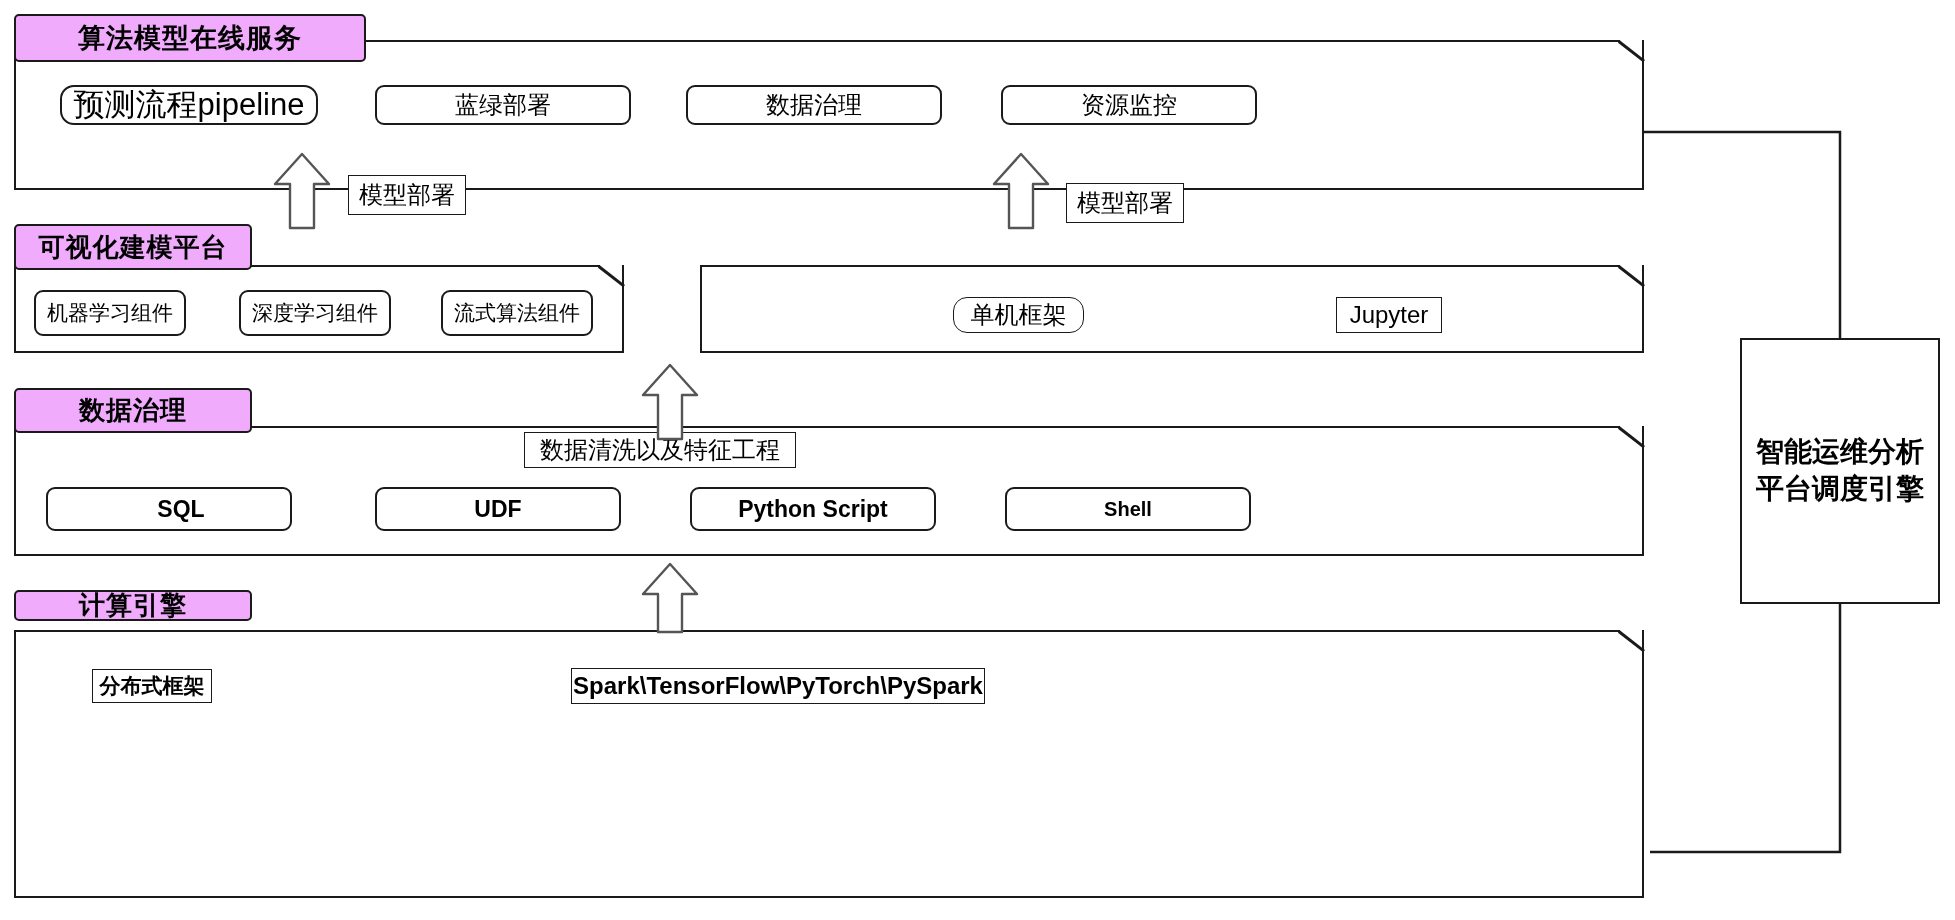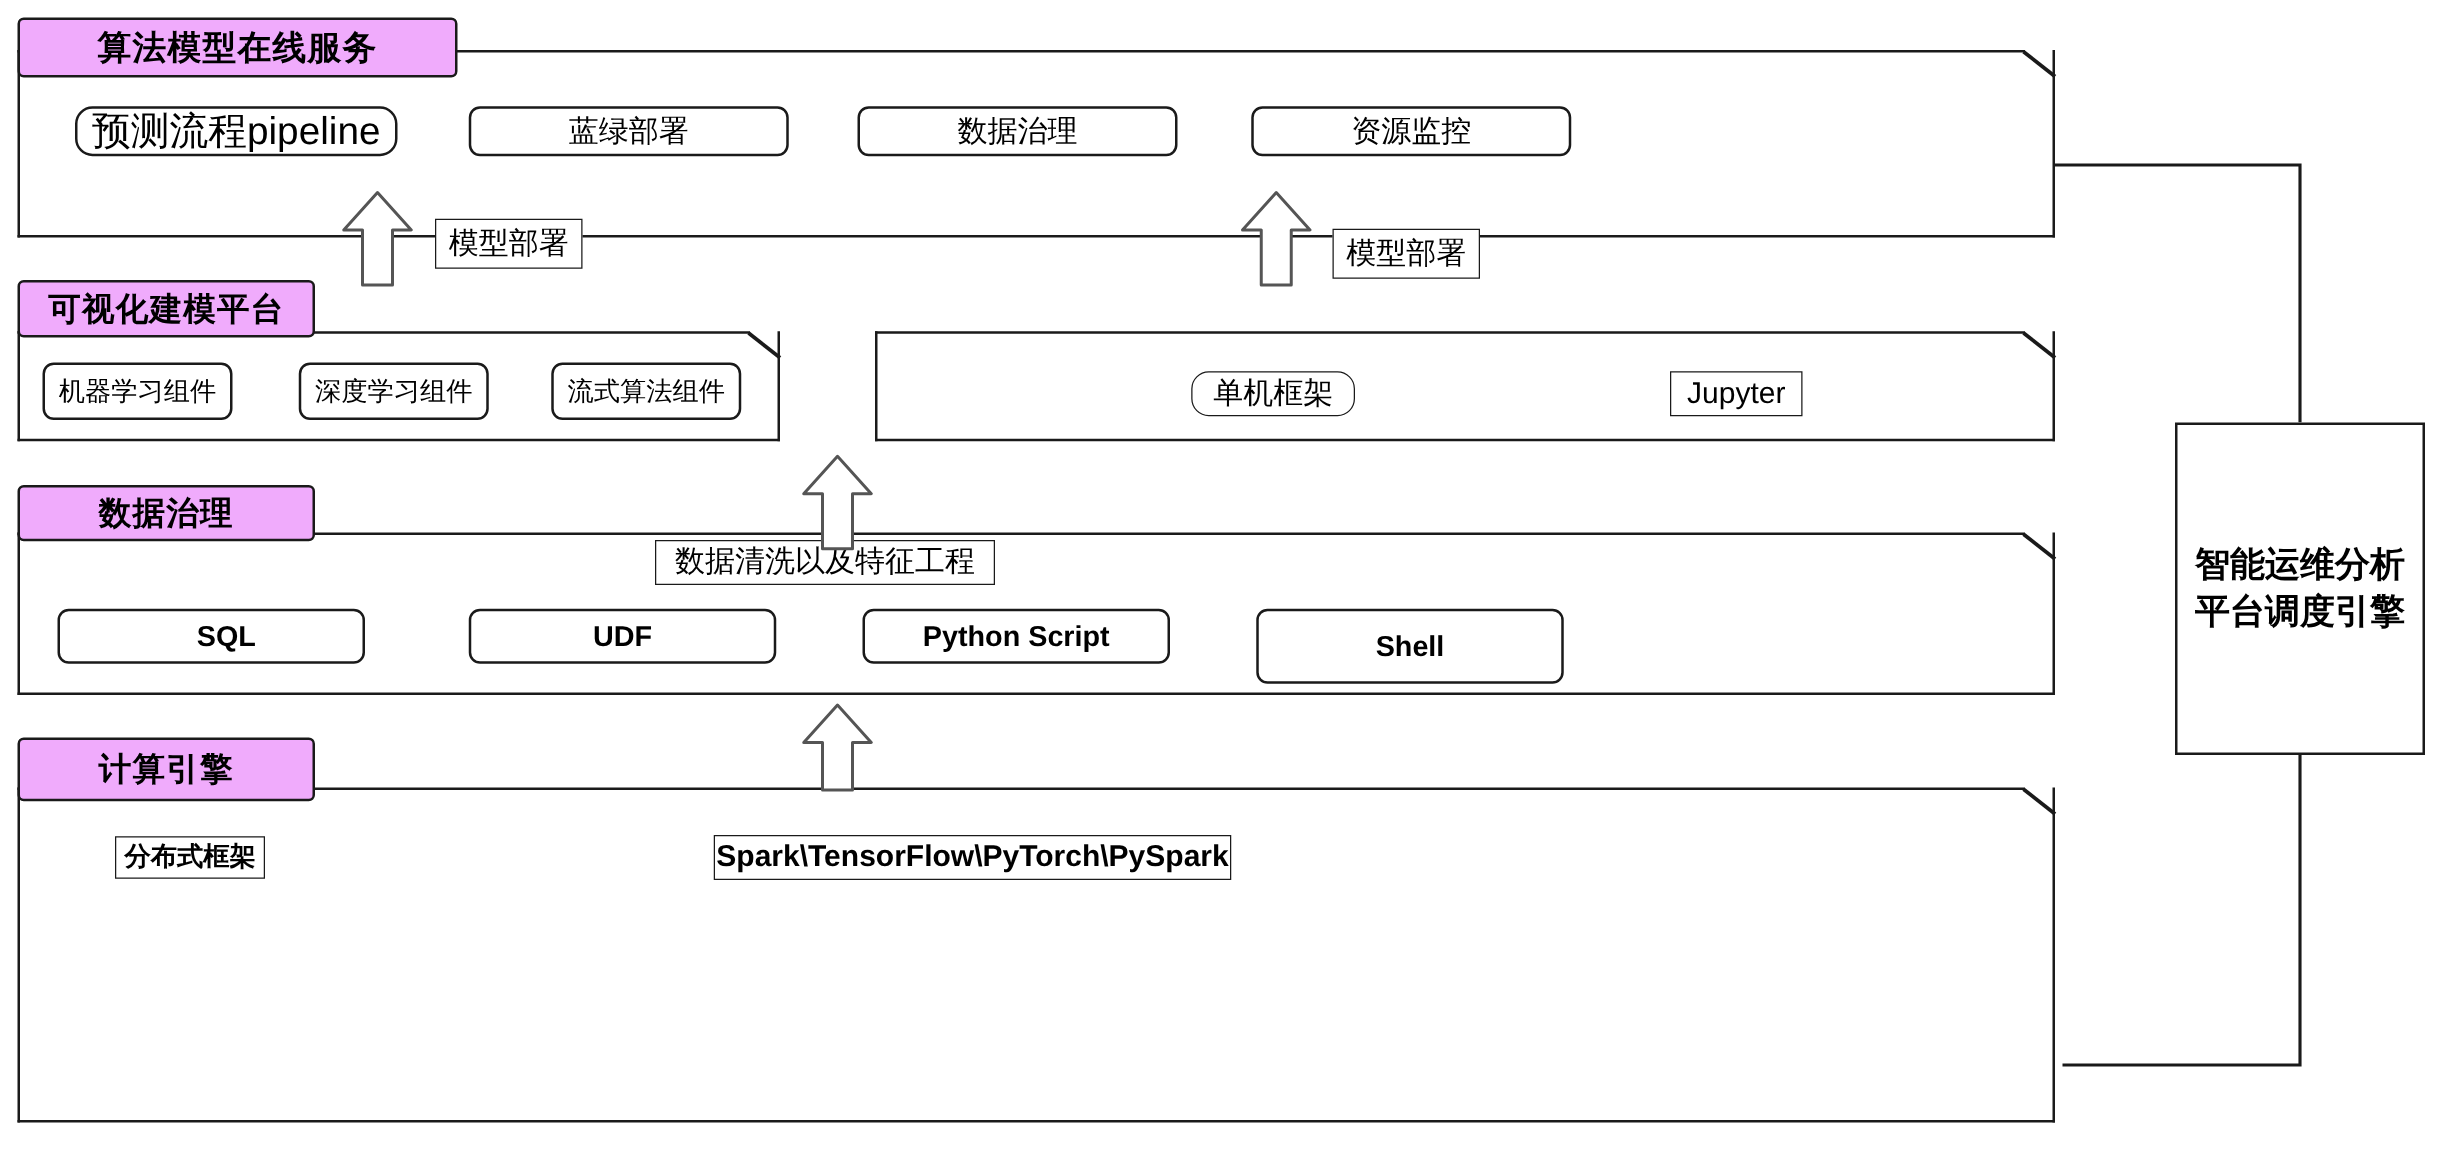--- a/index.html
+++ b/index.html
@@ -188,34 +188,34 @@
   <div class="layer-top-edge" style="left:14px; top:426px; width:1606px;"></div>
   <div class="notch-line" style="left:1619px; top:426px; width:32px; transform: rotate(38deg);"></div>
 
   <div class="layer-title" style="left:14px; top:388px; width:238px; height:45px; font-size:26px;">数据治理</div>
 
   <div class="textbox" style="left:524px; top:432px; width:272px; height:36px; font-size:24px;">数据清洗以及特征工程</div>
 
   <div class="chip bold" style="left:46px; top:487px; width:246px; height:44px; font-size:23px;padding-left:24px;">SQL</div>
   <div class="chip bold" style="left:375px; top:487px; width:246px; height:44px; font-size:23px;">UDF</div>
   <div class="chip bold" style="left:690px; top:487px; width:246px; height:44px; font-size:23px;">Python Script</div>
-  <div class="chip bold" style="left:1005px; top:487px; width:246px; height:60px; font-size:23px;">Shell</div>
+  <div class="chip bold" style="left:1005px; top:487px; width:246px; height:44px; font-size:20px;">Shell</div>
 
   <div class="block-arrow" style="left:640px; top:562px; width:60px; height:72px;">
     <svg width="60" height="72" viewBox="0 0 60 72" xmlns="http://www.w3.org/2000/svg">
       <polygon points="30,2 57,32 42,32 42,70 18,70 18,32 3,32" fill="#ffffff" stroke="#555555" stroke-width="2.4" stroke-linejoin="round"></polygon>
     </svg>
   </div>
 
   <div class="layer-panel" style="left:14px; top:630px; width:1630px; height:268px;">
   </div>
   <div class="layer-top-edge" style="left:14px; top:630px; width:1606px;"></div>
   <div class="notch-line" style="left:1619px; top:630px; width:32px; transform: rotate(38deg);"></div>
 
-  <div class="layer-title" style="left:14px; top:590px; width:238px; height:51px; font-size:26px;">计算引擎</div>
+  <div class="layer-title" style="left:14px; top:590px; width:238px; height:31px; font-size:26px;">计算引擎</div>
 
   <div class="textbox bold" style="left:92px; top:669px; width:120px; height:34px; font-size:21px;">分布式框架</div>
   <div class="textbox bold" style="left:571px; top:668px; width:414px; height:36px; font-size:24px;">Spark\TensorFlow\PyTorch\PySpark</div>
 
   <div class="side-box" style="left:1740px; top:338px; width:200px; height:266px; font-size:28px; padding:16px 12px;">
     <span>智能运维分析平台调度引擎</span>
   </div>
 
 </div>
 

